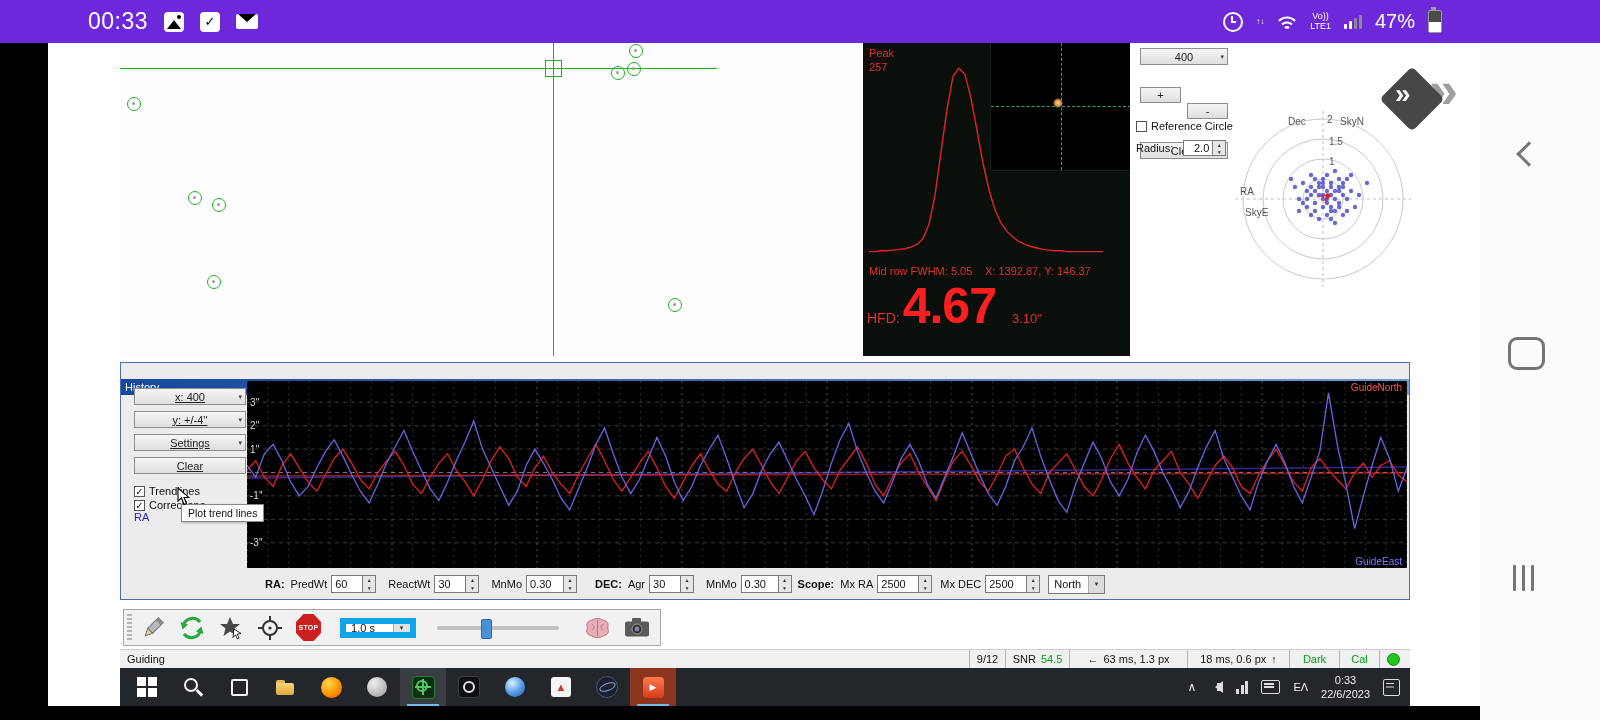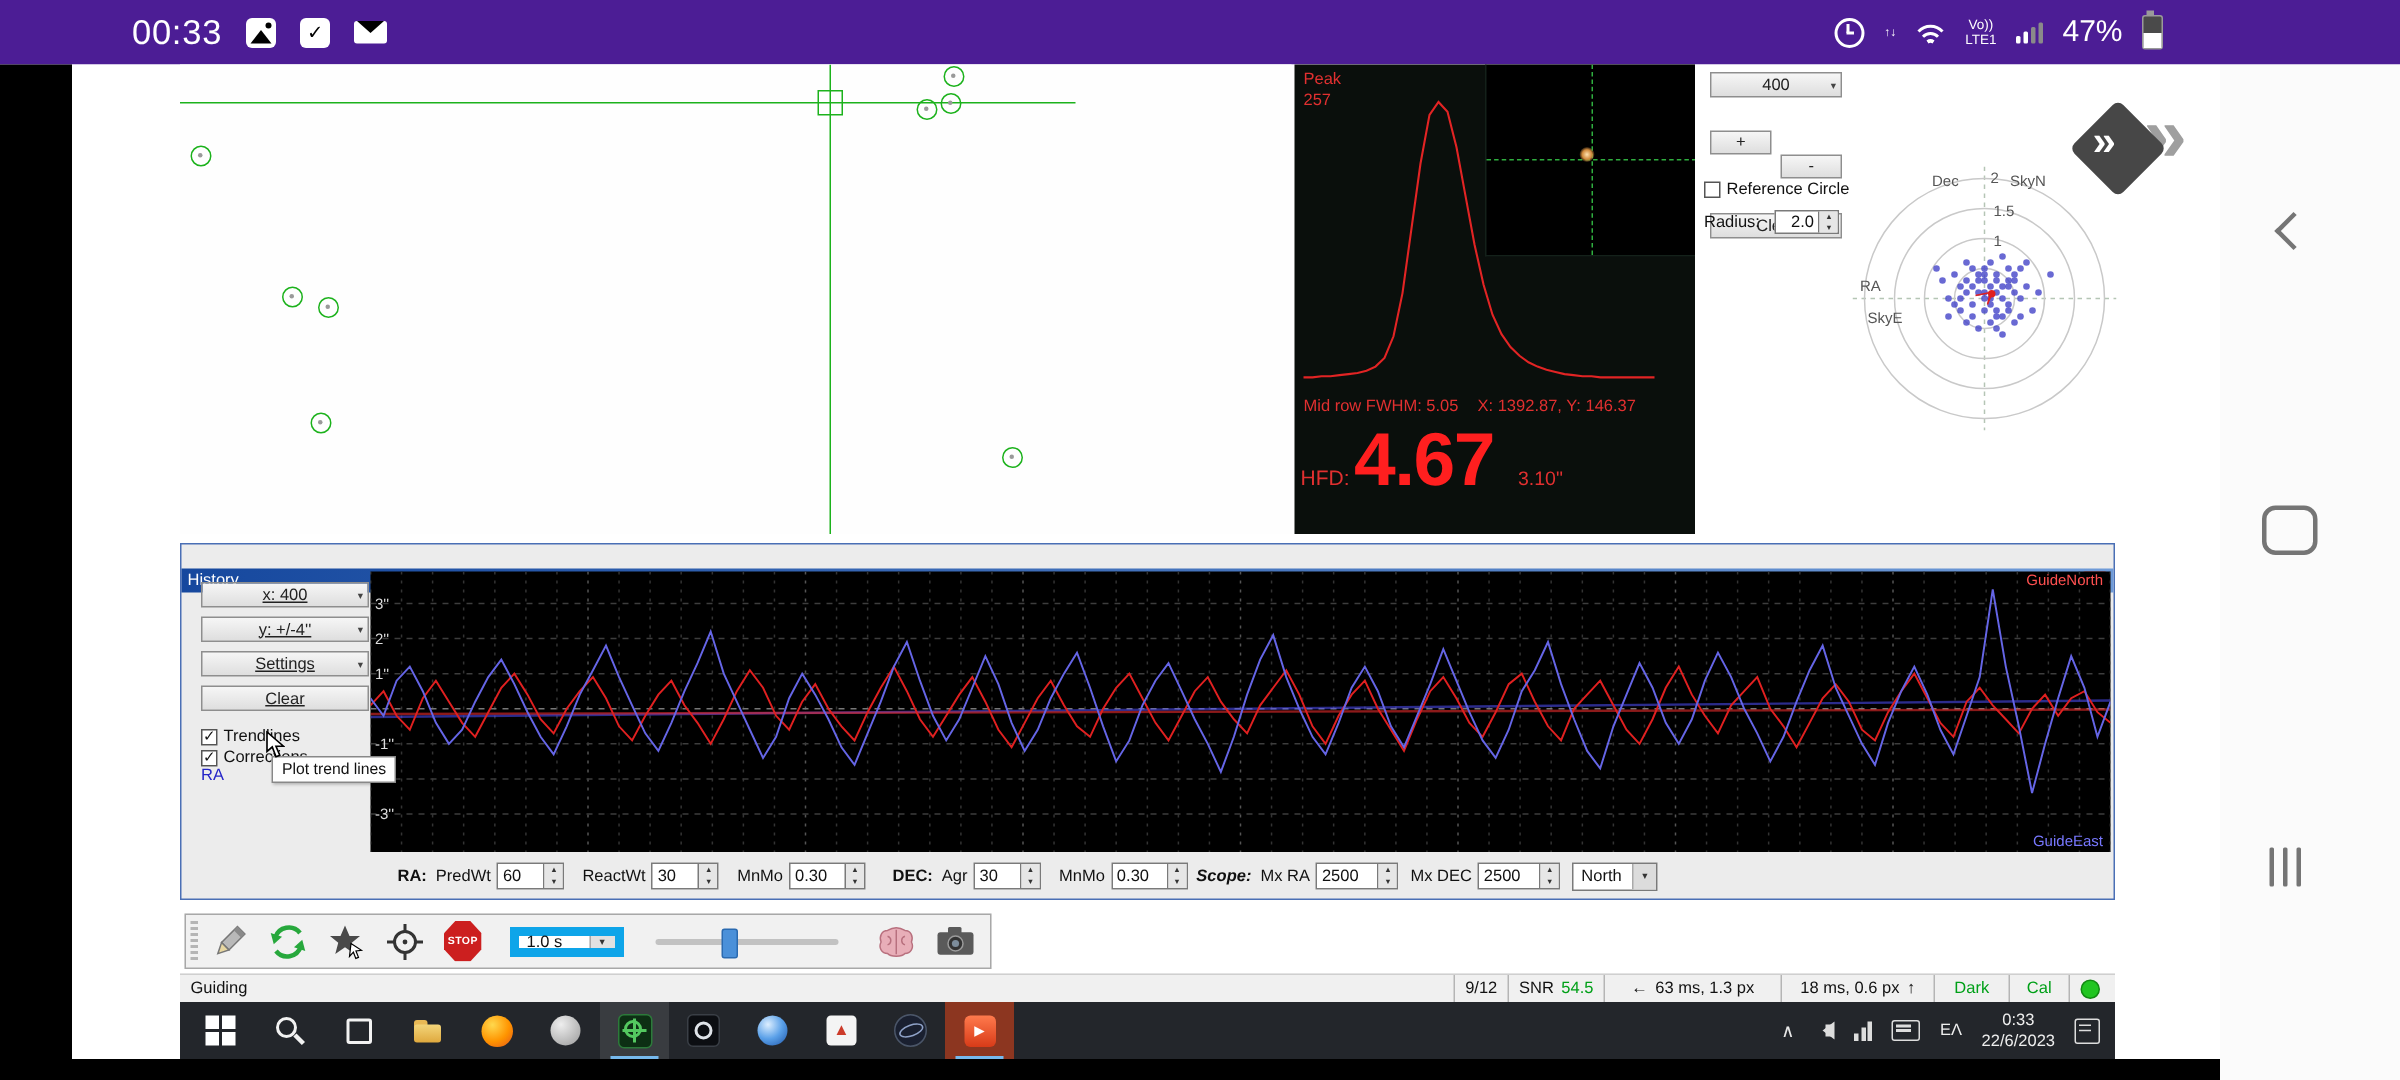--- a/index.html
+++ b/index.html
@@ -1,21 +1,21 @@
 <!DOCTYPE html>
 <html><head>
 <meta charset="utf-8">
 <style>
   html,body{margin:0;padding:0;background:#000;}
   .screen{position:relative;width:1600px;height:720px;background:#fff;overflow:hidden;
           font-family:"Liberation Sans","DejaVu Sans",sans-serif;font-size:11px;color:#111;}
   .abs{position:absolute;}
 
   
-  .a-bar{position:absolute;left:0;top:0;width:1600px;height:43px;background:#4c1d95;display:flex;align-items:center;color:#fff;}
+  .a-bar{position:absolute;left:0;top:0;width:1600px;height:43px;background:#6d28d9;display:flex;align-items:center;color:#fff;}
   .a-time{margin-left:88px;font-size:23px;letter-spacing:.5px;}
   .a-ic{margin-left:16px;position:relative;display:inline-block;}
   .ic-gallery{width:20px;height:20px;background:#fff;border-radius:4px;}
   .ic-gallery::before{content:"";position:absolute;left:3px;bottom:3px;border-left:7px solid transparent;border-right:7px solid transparent;border-bottom:9px solid #000;}
   .ic-gallery::after{content:"";position:absolute;right:3px;top:3px;width:4px;height:4px;border-radius:50%;background:#000;}
   .ic-check{width:20px;height:20px;background:#fff;border-radius:4px;color:#000;font-size:13px;line-height:20px;text-align:center;font-weight:bold;}
   .ic-mail{width:22px;height:15px;background:#fff;border-radius:2px;}
   .ic-mail::before{content:"";position:absolute;left:2px;top:0;border-left:9px solid transparent;border-right:9px solid transparent;border-top:8px solid #000;}
   .a-right{margin-left:auto;margin-right:158px;display:flex;align-items:center;gap:13px;}
   .a-alarm{width:16px;height:16px;border:2px solid #fff;border-radius:50%;position:relative;}
@@ -505,21 +505,21 @@
             </span>
           </span>
           <span class="pl" style="margin-left: 12px;">MnMo</span>
           <span class="mini-spin">
             <span class="val" style="min-width: 30px;">0.30</span>
             <span class="btns">
               <span>▲</span>
               <span>▼</span>
             </span>
           </span>
-          <span class="pb" style=" font-style: italic;">Scope:</span>
+          <span class="pb" style="">Scope:</span>
           <span class="pl">Mx RA</span>
           <span class="mini-spin">
             <span class="val" style="min-width: 34px;">2500</span>
             <span class="btns">
               <span>▲</span>
               <span>▼</span>
             </span>
           </span>
           <span class="pl" style="margin-left: 8px;">Mx DEC</span>
           <span class="mini-spin">

